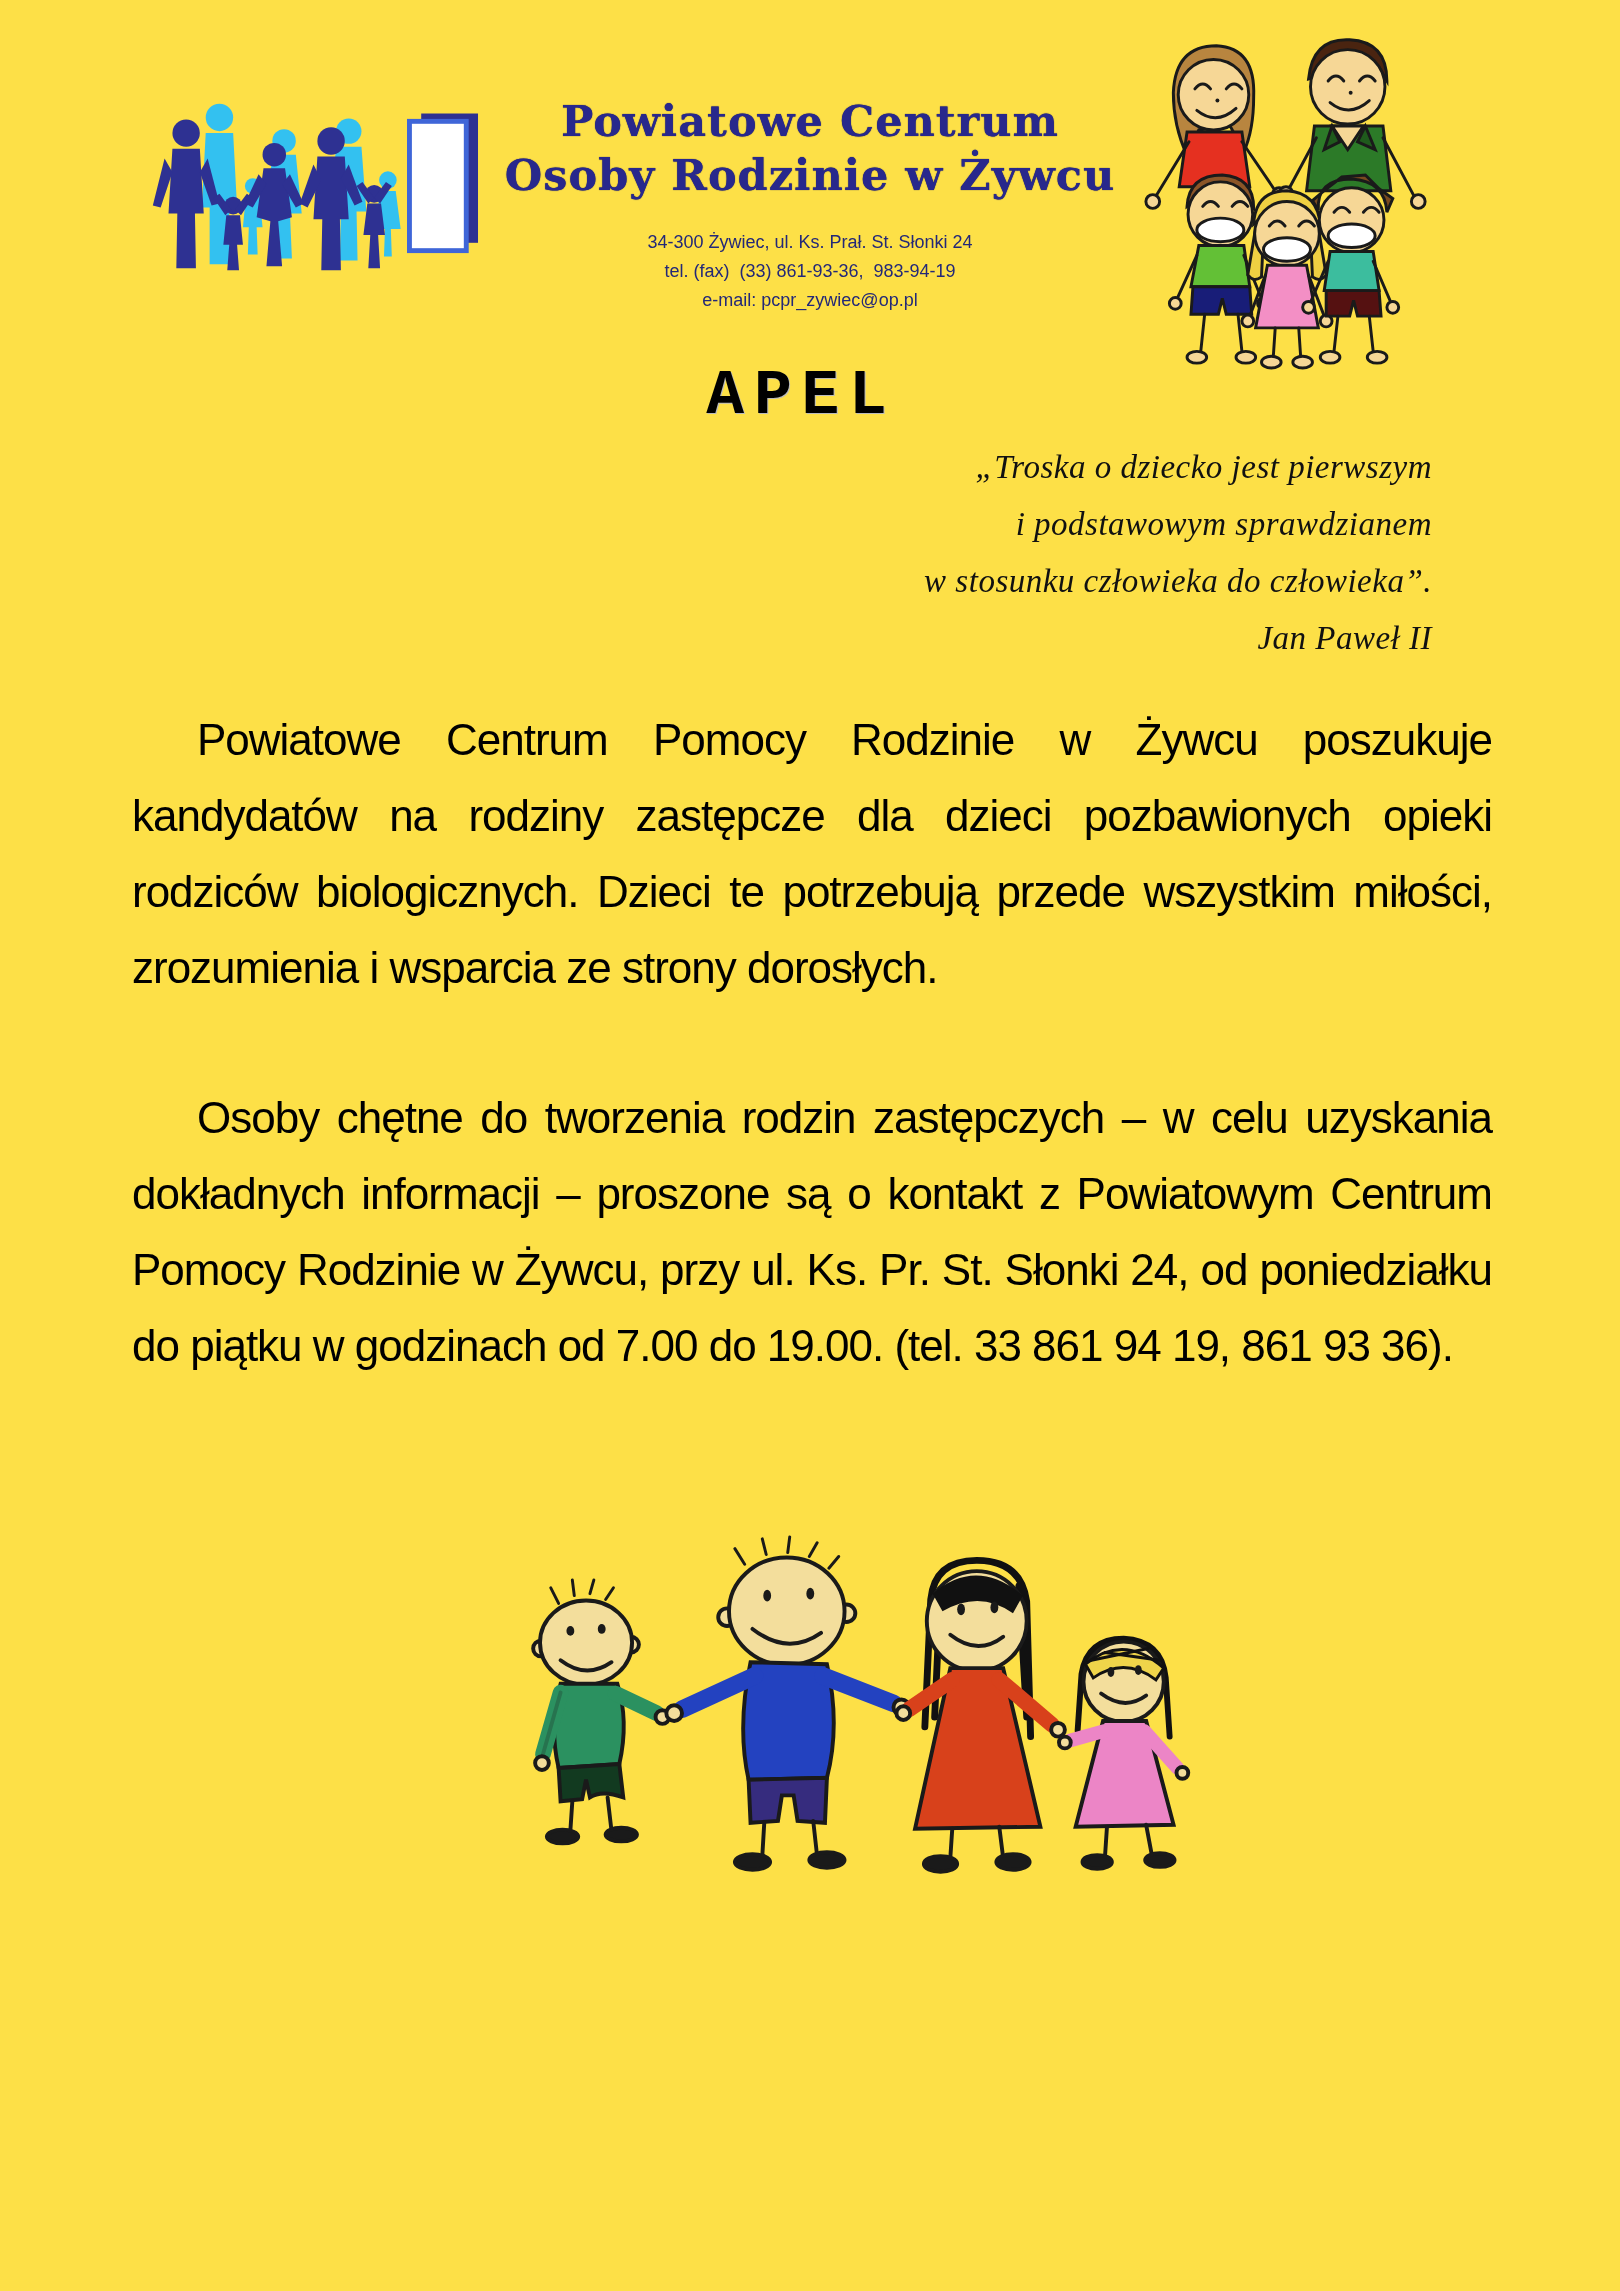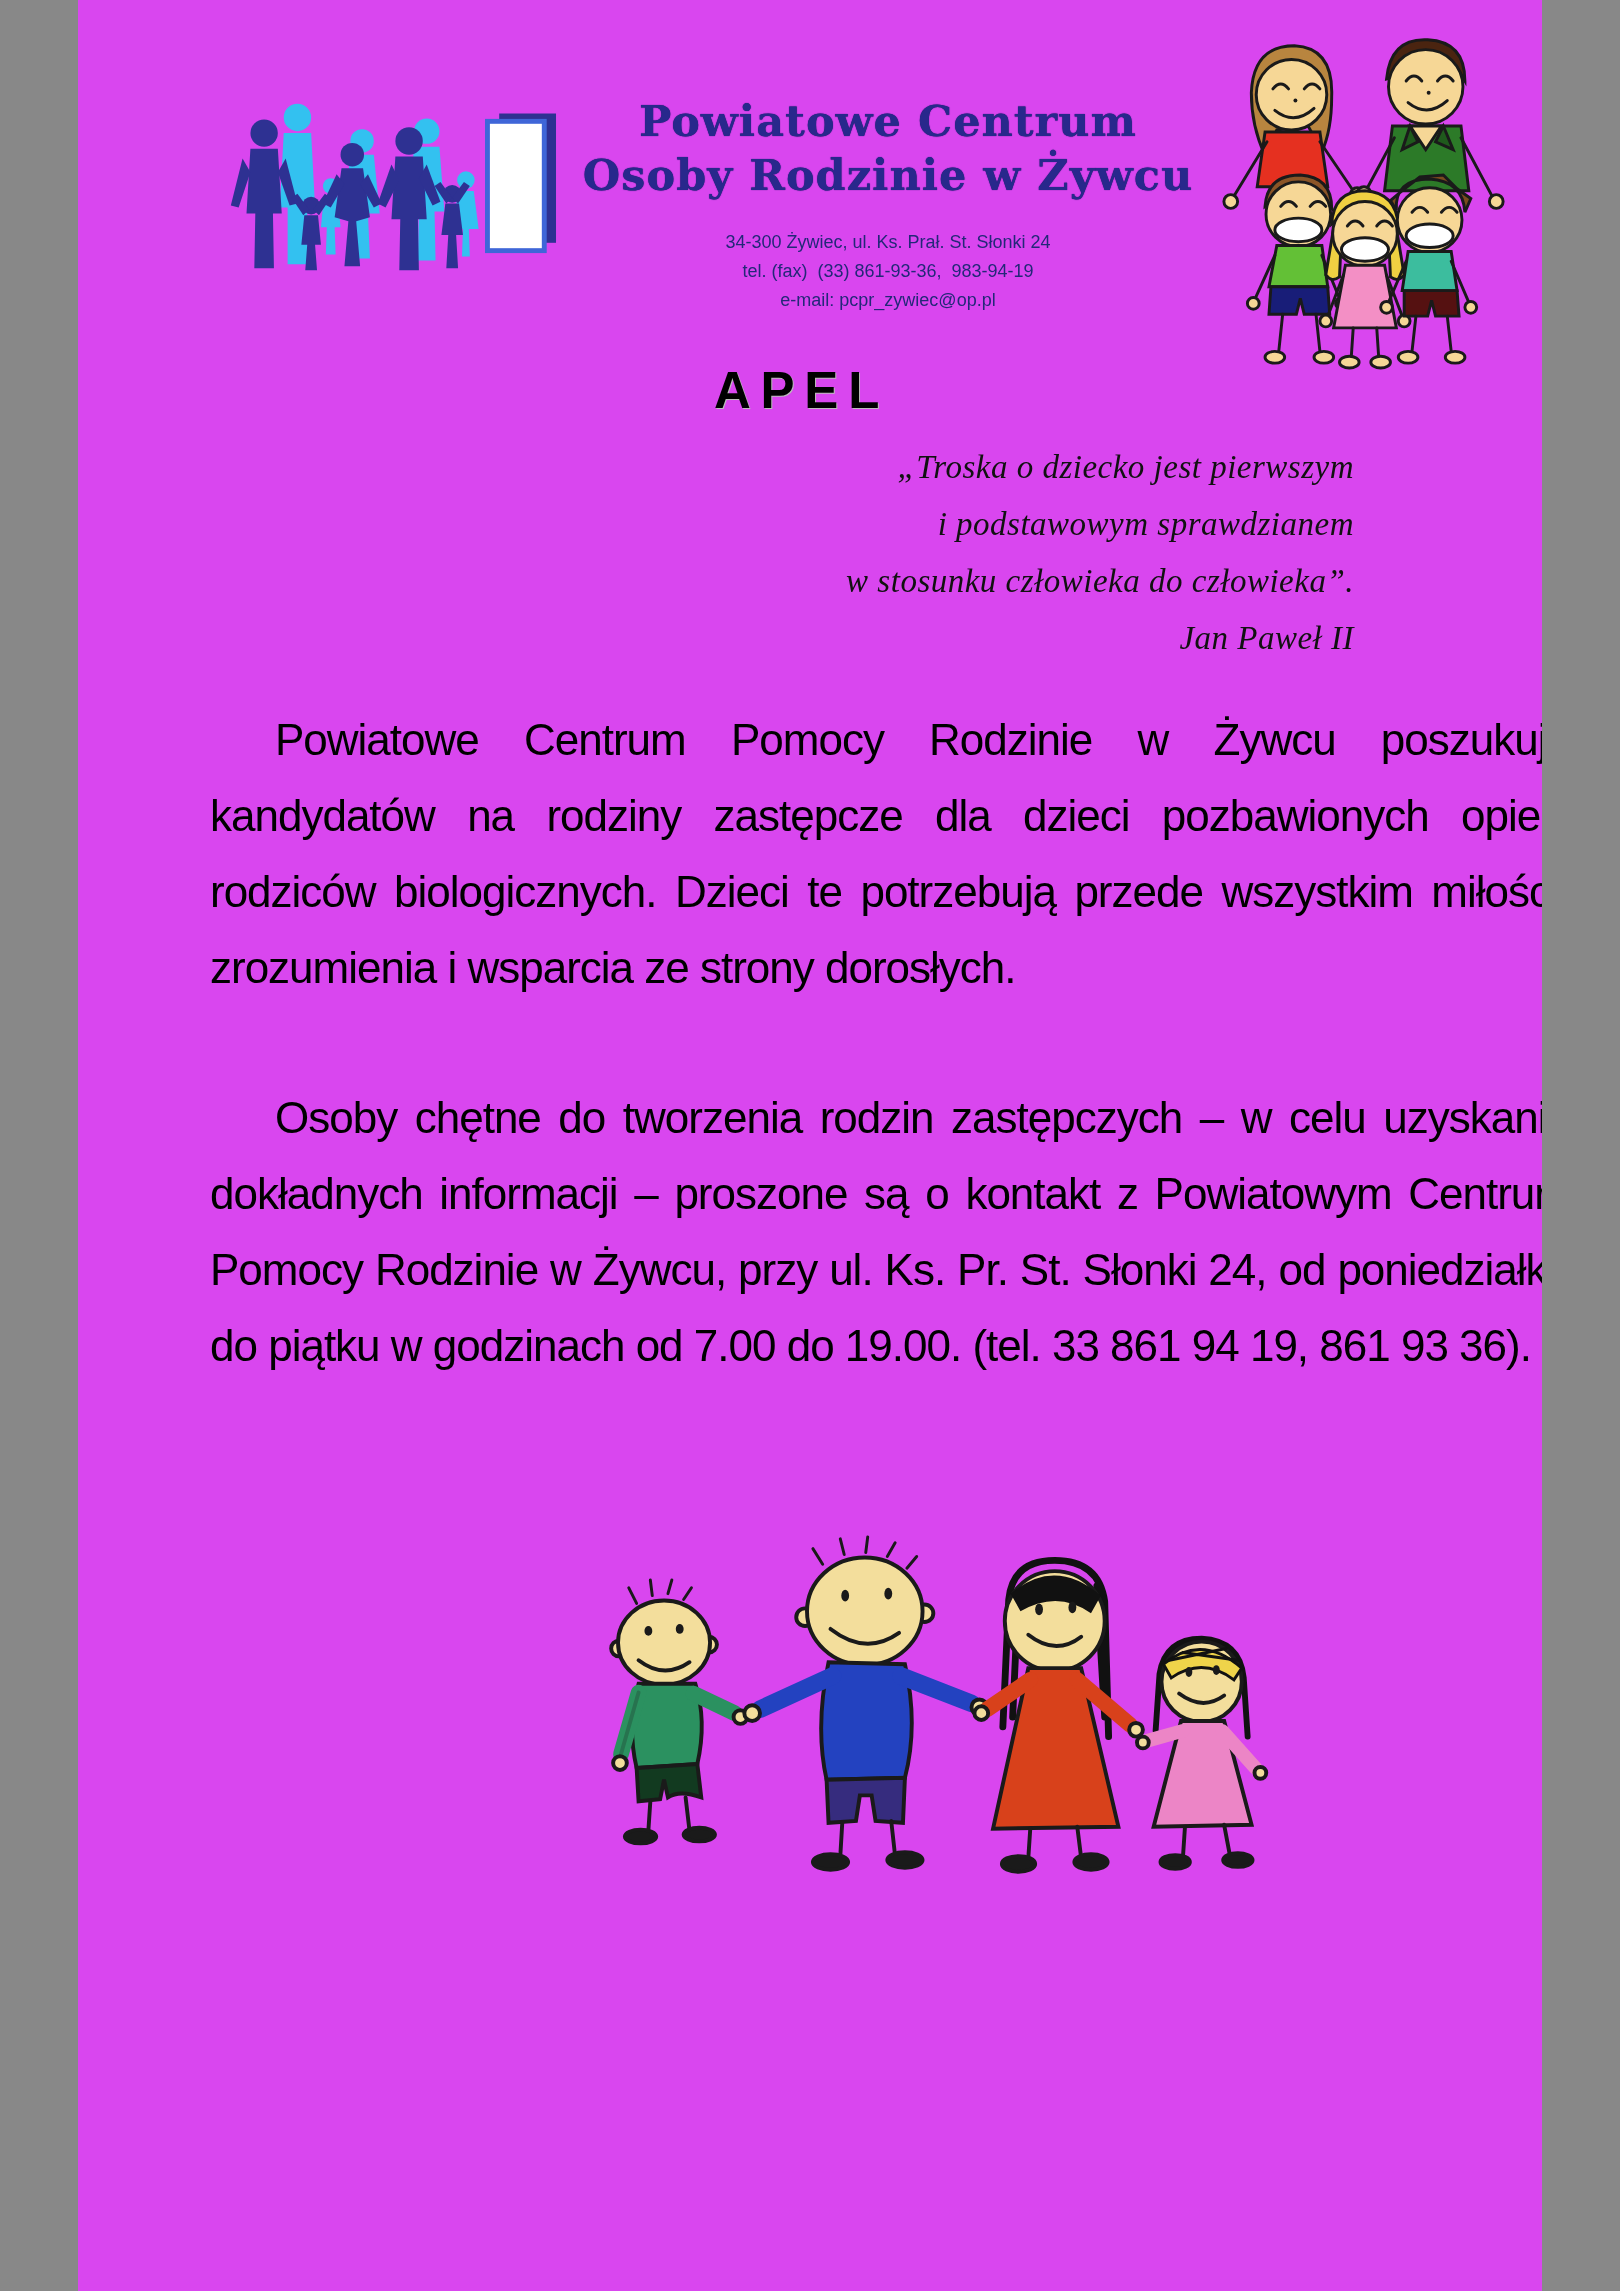--- a/index.html
+++ b/index.html
@@ -1,42 +1,42 @@
 <!DOCTYPE html>
 <html><head>
 <meta charset="utf-8">
 <style>
   html,body{margin:0;padding:0;background:#888;}
   .page{
     position:relative;
-    width:1464px;height:2292px;
+    width:1620px;height:2292px;
     margin:0 auto;
-    background:#d946ef;
+    background:#fde047;
     font-family:"Liberation Sans",sans-serif;
     overflow:hidden;
   }
   
   .logo-svg{position:absolute;left:135px;top:90px;width:353px;height:191px;}
   .header-center{position:absolute;left:454px;top:94px;width:712px;text-align:center;}
   .org-title{
     font-family:"DejaVu Serif","Liberation Serif",serif;
     font-weight:700;font-size:43px;line-height:54px;
     color:#28288c;
     text-shadow:0 0 1px #12125a;
     letter-spacing:1px;
   }
   .address{margin-top:25.5px;font-size:18px;line-height:29px;color:#232878;}
   .address div{white-space:pre-wrap;}
   .clipart-svg{position:absolute;left:1140px;top:32px;width:292px;height:338px;}
   
   .apel{
     position:absolute;left:0;right:17px;top:361px;
     text-align:center;
-    font-family:Liberation Sans, sans-serif;
-    font-weight:700;font-size:51px;letter-spacing:9.8px;
+    font-family:Liberation Mono, monospace;
+    font-weight:700;font-size:63px;letter-spacing:9.8px;
     color:#000;text-shadow:1px 1px 0 #bbb;
   }
   
   .quote{
     position:absolute;top:439px;right:188px;
     text-align:right;
     font-family:"Liberation Serif",serif;
     font-style:italic;
     font-size:33px;line-height:57px;color:#111;
     letter-spacing:0.5px;

